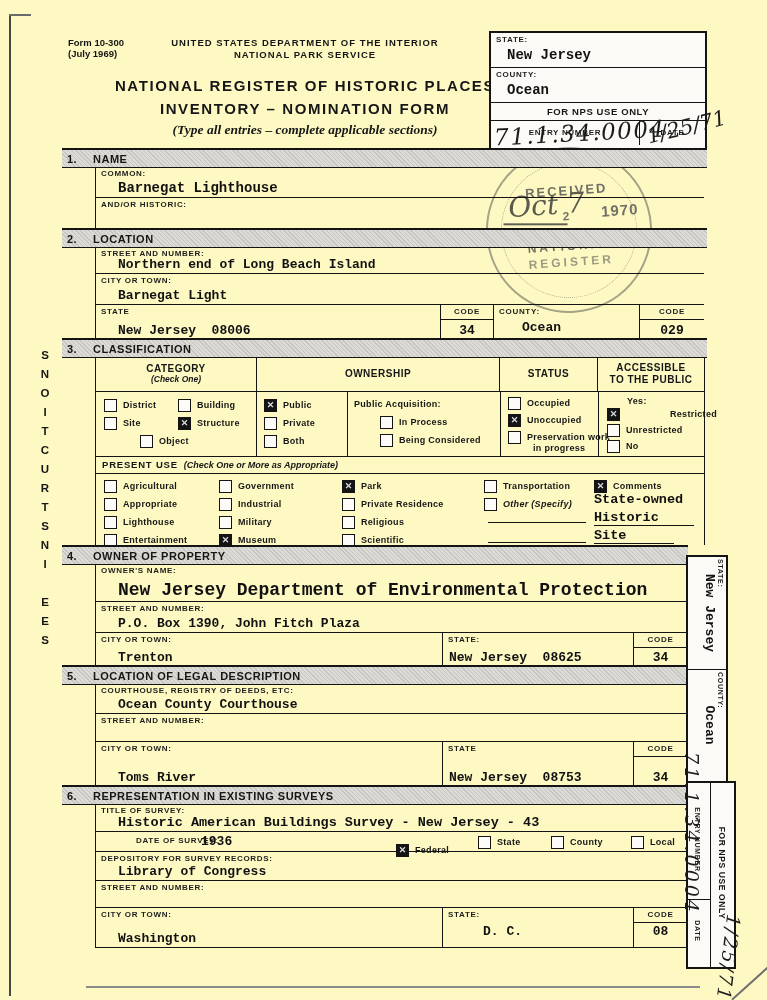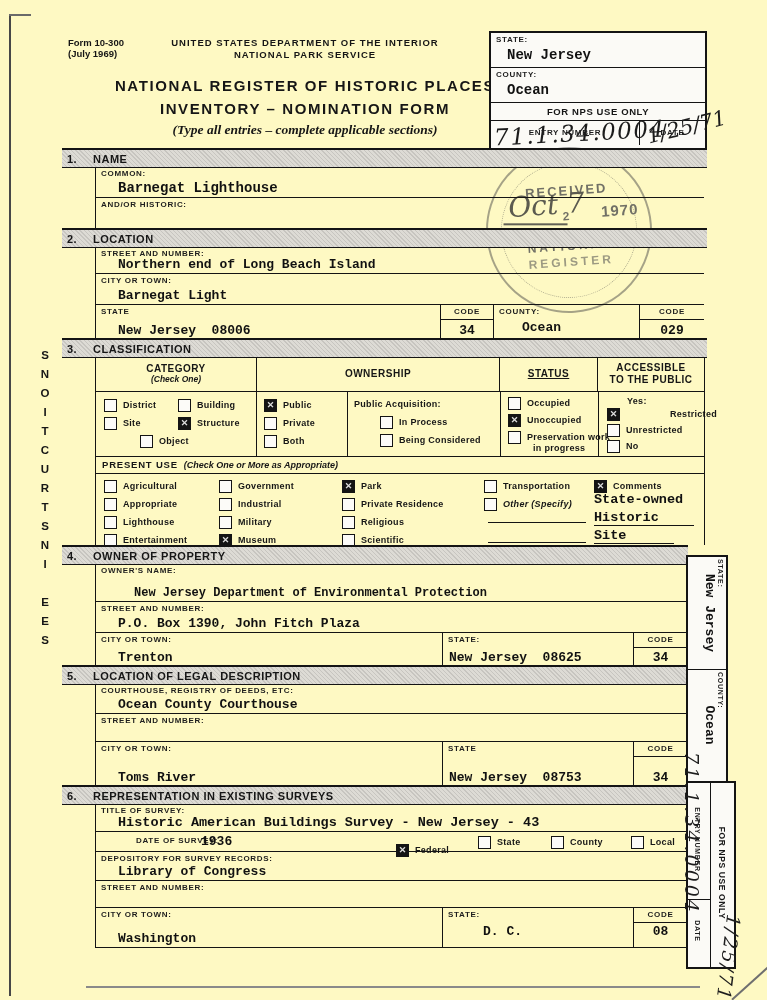--- a/index.html
+++ b/index.html
@@ -169,21 +169,21 @@
         <div class="hdrC">
             <span style="font-size:10px;font-weight:bold;letter-spacing:.5px;">CATEGORY</span>
         <span style="font-size:8.5px;font-style:italic;font-weight:bold;">(Check One)</span>
           </div>
       </div>
       <div class="fcell bl" style="width:242px;">
         <div class="hdrC">
             <span style="font-size:10px;font-weight:bold;letter-spacing:.5px;">OWNERSHIP</span>
           </div>
       </div>
-      <div class="fcell bl" style="width:97px;text-decoration:underline;">
+      <div class="fcell bl" style="width:97px;">
         <div class="hdrC">
             <span style="font-size:10px;font-weight:bold;letter-spacing:.5px;">STATUS</span>
           </div>
       </div>
       <div class="fcell bl" style="flex:1;">
         <div class="hdrC" style="line-height:12px;">
           <span style="font-size:10px;font-weight:bold;letter-spacing:.5px;">ACCESSIBLE</span>
           <span style="font-size:10px;font-weight:bold;letter-spacing:.5px;">TO THE PUBLIC</span>
         </div>
       </div>
@@ -343,21 +343,21 @@
     </div>
   </div>
 
   <div class="secbar" style="top:545px;width:626px;">
     <span class="num">4.</span>
     <span>OWNER OF PROPERTY</span>
   </div>
   <div class="fbox" style="left:95px;top:563.5px;width:591px;">
     <div class="frow" style="height:37px;">
       <span class="flbl lbl">OWNER'S NAME:</span>
-      <span class="fval typed" style="font-size:12px;margin-left:16px;">New Jersey Department of Environmental Protection</span>
+      <span class="fval typed" style="font-size:18px;">New Jersey Department of Environmental Protection</span>
     </div>
     <div class="frow" style="height:30px;">
       <span class="flbl lbl">STREET AND NUMBER:</span>
       <span class="fval typed">P.O. Box 1390, John Fitch Plaza</span>
     </div>
     <div class="fsplit" style="height:33px;">
       <div class="fcell" style="flex:1;">
         <span class="flbl lbl">CITY OR TOWN:</span>
         <span class="fval typed">Trenton</span>
       </div>

